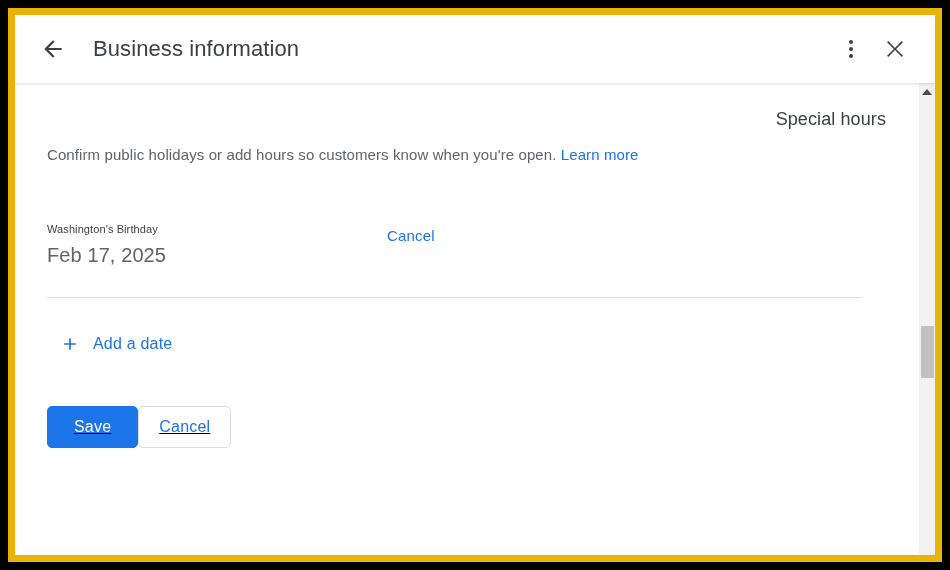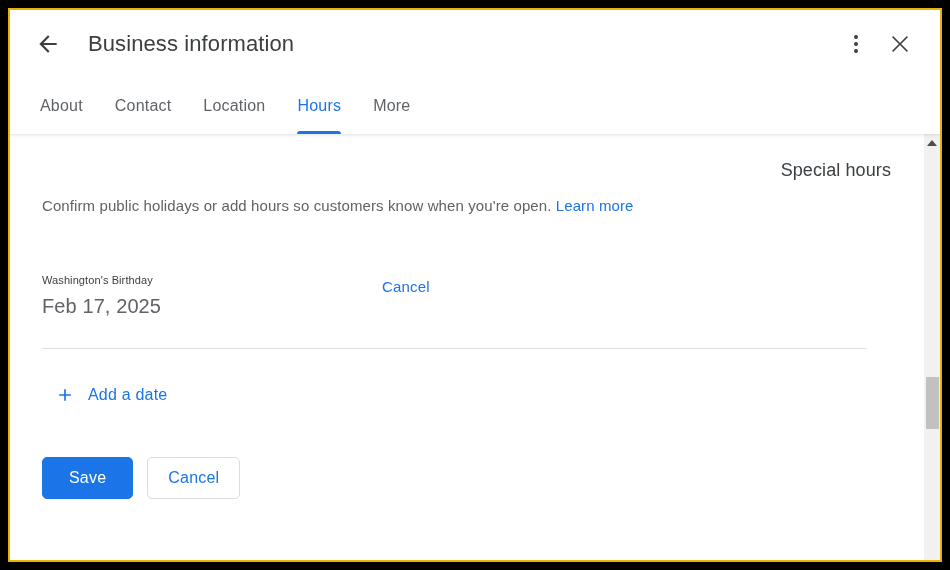--- a/index.html
+++ b/index.html
@@ -23,21 +23,21 @@
     background: #000000;
     box-sizing: border-box;
   }
   .dialog {
     position: absolute;
     left: 8px;
     top: 8px;
     width: 934px;
     height: 554px;
     background: #22c55e;
-    border: 2px solid #eab308;
+    border: 7px solid #eab308;
     box-sizing: border-box;
     display: flex;
     flex-direction: column;
     overflow: hidden;
   }
 
   
   .header {
     position: relative;
     flex: 0 0 auto;
@@ -204,21 +204,21 @@
     width: 22px;
     height: 22px;
     margin-right: 12px;
     margin-left: 12px;
   }
 
   .actions {
     display: flex;
     align-items: flex-start;
     margin-top: 48px;
-    gap: 14px;
+    text-decoration: underline;
   }
   .btn {
     height: 42px;
     display: inline-flex;
     align-items: center;
     justify-content: center;
     border-radius: 5px;
     font-size: 16px;
     font-weight: 500;
     cursor: pointer;
@@ -308,37 +308,20 @@
 
         <div class="icon-btn">
           <span>
             <svg width="26" height="26" viewBox="0 0 24 24" aria-hidden="true">
               <path d="M19.3 5.71 18.29 4.7 12 10.99 5.71 4.7 4.7 5.71 10.99 12 4.7 18.29l1.01 1.01L12 13.01l6.29 6.29 1.01-1.01L13.01 12z" fill="#3c4043"></path>
             </svg>
           </span>
         </div>
       </div>
 
-      <div class="tabs">
-        <div class="tab">
-          <span>About</span>
-        </div>
-        <div class="tab">
-          <span>Contact</span>
-        </div>
-        <div class="tab">
-          <span>Location</span>
-        </div>
-        <div class="tab active">
-          <span>Hours</span>
-        </div>
-        <div class="tab">
-          <span>More</span>
-        </div>
-      </div>
 
     </div>
 
     <div class="body-wrap">
 
       <div class="content">
 
         <div class="section-title">Special hours</div>
 
         <div class="section-desc">

